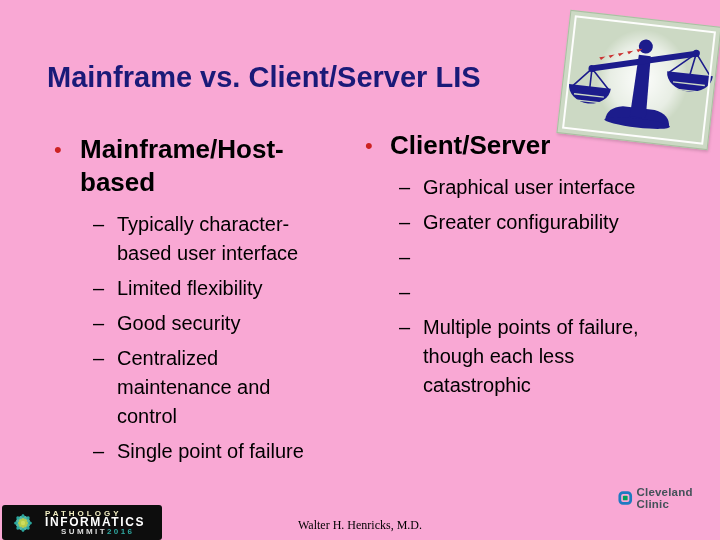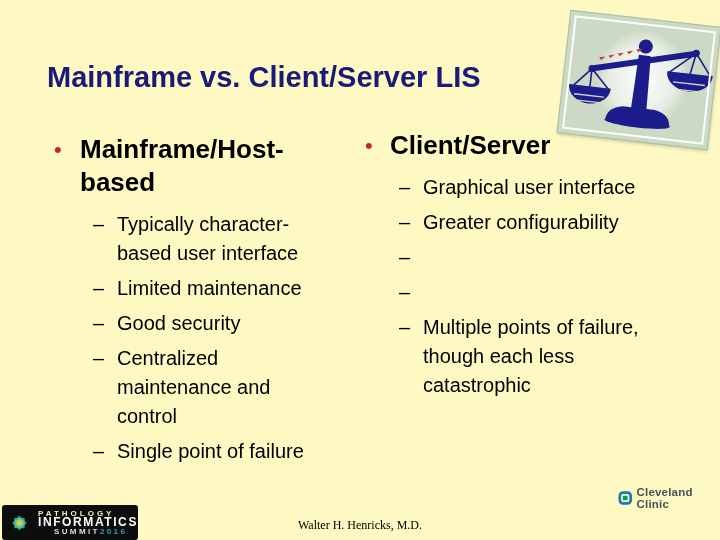--- a/index.html
+++ b/index.html
@@ -1,17 +1,17 @@
 <!DOCTYPE html>
 <html><head>
 <meta charset="utf-8">
 <style>
   html,body{margin:0;padding:0;}
   .slide{
-    position:relative;width:720px;height:540px;background:#fef9c3;
+    position:relative;width:720px;height:540px;background:#f9a8d4;
     font-family:"Liberation Sans",sans-serif;overflow:hidden;
   }
   .title{
     position:absolute;left:47px;top:60px;width:540px;
     font-size:29px;font-weight:bold;color:#1a1a78;letter-spacing:0px;line-height:34px;
   }
   
   .col{position:absolute;}
   .l1{display:flex;}
   .l1 .m1{
@@ -31,21 +31,21 @@
     background:#ccd9c4;border:1px solid #aabfa2;transform:rotate(6.5deg);
     box-shadow:1px 2px 3px rgba(0,0,0,0.15);
   }
   .scale-card .inner-line{
     position:absolute;left:4px;top:4px;right:4px;bottom:4px;
     border:2px solid rgba(255,255,255,0.95);pointer-events:none;
   }
   .scale-card svg{position:absolute;left:0;top:0;}
   
   .pis-logo{
-    position:absolute;left:2px;top:505px;width:136px;height:35px;background:#0d0d0d;
+    position:absolute;left:2px;top:505px;width:160px;height:35px;background:#0d0d0d;
     border-radius:3px;display:flex;align-items:center;
   }
   .pis-flower{margin-left:4px;}
   .pis-text{margin-left:5px;line-height:9px;}
   .pis-text .r1{font-size:8px;font-weight:bold;letter-spacing:3px;color:#f2eec2;}
   .pis-text .r2{font-size:12px;font-weight:bold;letter-spacing:1.6px;color:#ffffff;}
   .pis-text .r3{font-size:8px;font-weight:bold;letter-spacing:2.4px;color:#dcdcdc;padding-left:16px;}
   .pis-text .r3 .year{color:#2fa8a0;}
   .author{
     position:absolute;left:0;top:518px;width:720px;text-align:center;
@@ -119,21 +119,21 @@
     </div>
   </div>
   <div class="list" style="left:93px;top:210px;width:260px;">
     <div class="li2">
       <span class="m2">–</span>
       <span class="t2">Typically character-
 based user interface</span>
     </div>
     <div class="li2">
       <span class="m2">–</span>
-      <span class="t2">Limited maintenance</span>
+      <span class="t2">Limited flexibility</span>
     </div>
     <div class="li2">
       <span class="m2">–</span>
       <span class="t2">Good security</span>
     </div>
     <div class="li2">
       <span class="m2">–</span>
       <span class="t2">Centralized
 maintenance and
 control</span>

